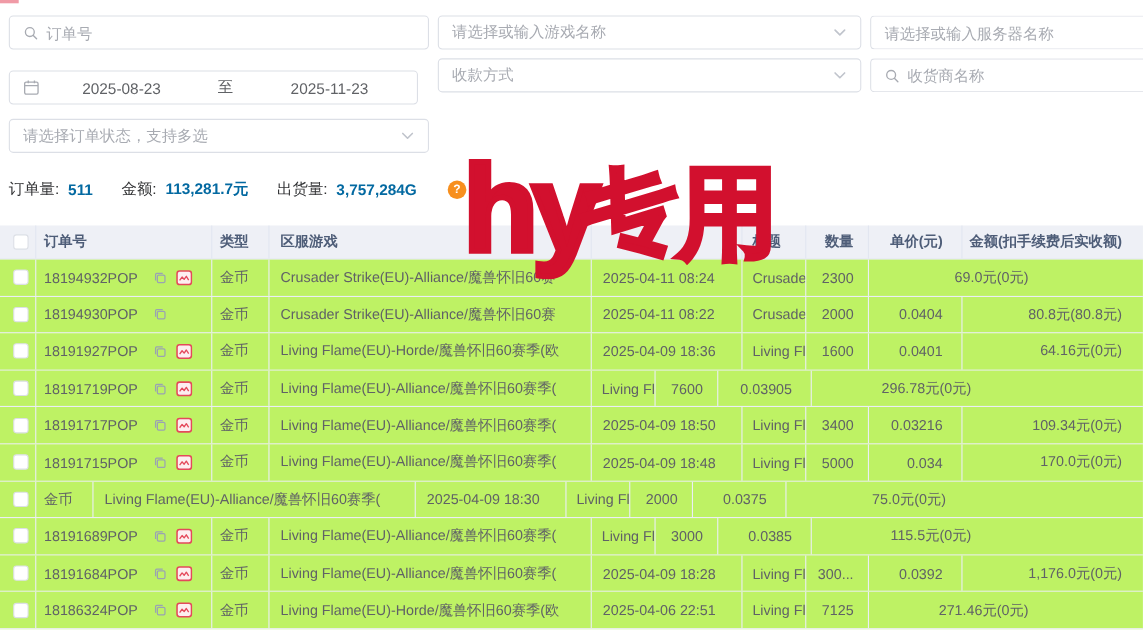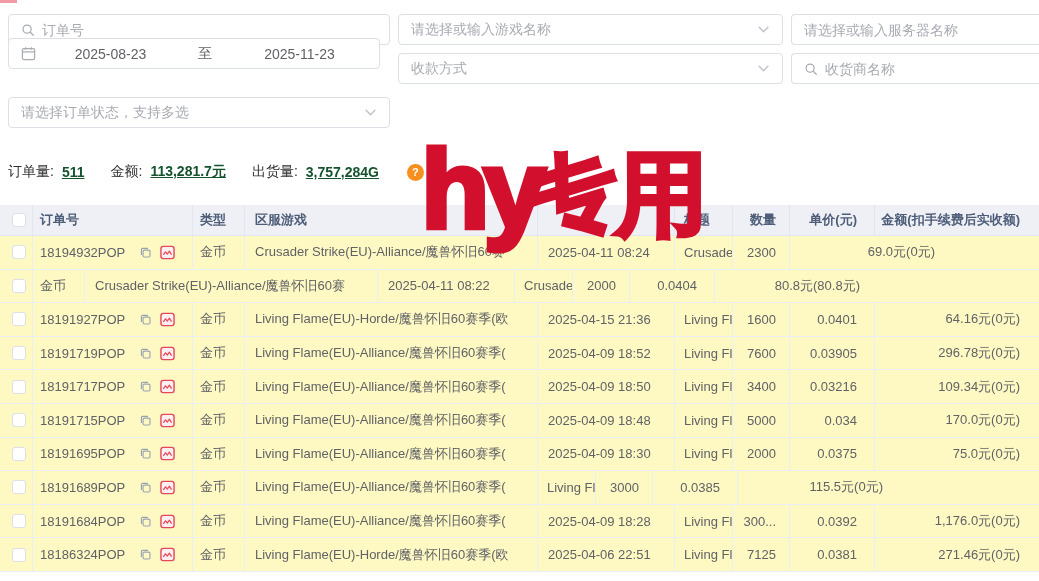--- a/index.html
+++ b/index.html
@@ -17,40 +17,40 @@
   .ctrl input {
     border:none; outline:none; flex:1; font-size:14px; color:#606266;
     font-family:inherit; background:transparent; min-width:0;
   }
   .ctrl input::placeholder { color:#a8abb2; }
   .chev { margin-left:auto; display:flex; align-items:center; }
   .ph { color:#a8abb2;text-align:right; }
   #f-order    { left:8px;   top:14px; width:382px; }
   #f-game     { left:398px; top:14px; width:385px; }
   #f-server   { left:791px; top:14px; width:260px; border-right:none; border-radius:4px 0 0 4px;}
-  #f-date     { left:8px;   top:38px; width:372px; color:#606266; }
+  #f-date     { left:8px;   top:64px; width:372px; color:#606266; }
   #f-pay      { left:398px; top:53px; width:385px; }
   #f-merchant { left:791px; top:53px; width:260px; border-right:none; border-radius:4px 0 0 4px;}
-  #f-status   { left:8px;   top:97px; width:382px; }
+  #f-status   { left:8px;   top:108px; width:382px; }
   .date-part { flex:1; text-align:center; font-size:14px; color:#606266; }
   .date-sep  { width:40px; text-align:center; color:#606266; }
   
   .stats { position:absolute; left:8px; top:163px; display:flex; align-items:center;
            font-size:14px; color:#303133; }
   .stat  { display:flex; align-items:center; margin-right:26px; }
   .stat-label { margin-right:8px; }
-  .stat-value { color:#14532d; font-weight:700;text-decoration:underline; }
+  .stat-value { color:#0369a1; font-weight:700; }
   .help-icon {
     width:17px; height:17px; border-radius:50%; background:#f78f1e; color:#fff;
     font-size:11px; font-weight:700; display:flex; align-items:center; justify-content:center;
     cursor:pointer; margin-left:2px;
   }
   
   .table { position:absolute; left:0; top:205px; width:1039px; font-size:13px; }
-  .tr { display:flex; align-items:center; height:33.6px; border-bottom:1px solid #ebeef5; background:#fef9c3; }
+  .tr { display:flex; align-items:center; height:33.6px; border-bottom:1px solid #ebeef5; background:#bef264; }
   .thead { height:31px; background:#eef0f6; color:#4e5d78; font-weight:700; border-bottom:1px solid #e2e6f0; }
   .td, .th { height:100%; display:flex; align-items:center; border-right:1px solid #ebeef5;
              overflow:hidden; white-space:nowrap; }
   .td:last-child, .th:last-child { border-right:none; }
   .thead .th { border-right-color:#e2e6f0; }
   .col-check  { width:33px;  padding-left:12px; }
   .col-order  { width:160px; padding-left:7px;  }
   .col-type   { width:52px;  padding-left:7px;font-family:Liberation Mono, monospace;  }
   .col-game   { width:293px; padding-left:10px; }
   .col-time   { width:137px; padding-left:10px; }
@@ -197,20 +197,29 @@
         <div class="td col-game">Crusader Strike(EU)-Alliance/魔兽怀旧60赛</div>
         <div class="td col-time">2025-04-11 08:24</div>
         <div class="td col-title">Crusader Str</div>
         <div class="td col-qty">2300</div>
         <div class="td col-amount">69.0元(0元)</div>
       </div>
       <div class="tr">
         <div class="td col-check">
           <span class="cb"></span>
         </div>
+        <div class="td col-order">
+          <span>18194930POP</span>
+          <span class="icon-btn copy-btn">
+            <svg viewBox="0 0 16 16" width="13" height="13">
+              <rect x="5" y="5" width="8.5" height="8.5" rx="1.5" fill="none" stroke="#9aa3b2" stroke-width="1.4"></rect>
+              <path d="M11 3H4.3A1.3 1.3 0 0 0 3 4.3V11" fill="none" stroke="#9aa3b2" stroke-width="1.4"></path>
+            </svg>
+          </span>
+        </div>
         <div class="td col-type">金币</div>
         <div class="td col-game">Crusader Strike(EU)-Alliance/魔兽怀旧60赛</div>
         <div class="td col-time">2025-04-11 08:22</div>
         <div class="td col-title">Crusader Str</div>
         <div class="td col-qty">2000</div>
         <div class="td col-price">0.0404</div>
         <div class="td col-amount">80.8元(80.8元)</div>
       </div>
       <div class="tr">
         <div class="td col-check">
@@ -226,21 +235,21 @@
           </span>
           <span class="icon-btn img-btn">
             <svg viewBox="0 0 16 16" width="15" height="15">
               <rect x="1" y="1.5" width="14" height="13" rx="2.5" fill="#fdeef0" stroke="#e4495b" stroke-width="1.5"></rect>
               <path d="M3.5 10.5l2.4-3.2 2 2.3 2.1-3 2.3 3.6" fill="none" stroke="#e4495b" stroke-width="1.3" stroke-linejoin="round"></path>
             </svg>
           </span>
         </div>
         <div class="td col-type">金币</div>
         <div class="td col-game">Living Flame(EU)-Horde/魔兽怀旧60赛季(欧</div>
-        <div class="td col-time">2025-04-15 21:36</div>
+        <div class="td col-time">2025-04-09 18:36</div>
         <div class="td col-title">Living Flame</div>
         <div class="td col-qty">1600</div>
         <div class="td col-price">0.0401</div>
         <div class="td col-amount">64.16元(0元)</div>
       </div>
       <div class="tr">
         <div class="td col-check">
           <span class="cb"></span>
         </div>
         <div class="td col-order">
@@ -253,21 +262,20 @@
           </span>
           <span class="icon-btn img-btn">
             <svg viewBox="0 0 16 16" width="15" height="15">
               <rect x="1" y="1.5" width="14" height="13" rx="2.5" fill="#fdeef0" stroke="#e4495b" stroke-width="1.5"></rect>
               <path d="M3.5 10.5l2.4-3.2 2 2.3 2.1-3 2.3 3.6" fill="none" stroke="#e4495b" stroke-width="1.3" stroke-linejoin="round"></path>
             </svg>
           </span>
         </div>
         <div class="td col-type">金币</div>
         <div class="td col-game">Living Flame(EU)-Alliance/魔兽怀旧60赛季(</div>
-        <div class="td col-time">2025-04-09 18:52</div>
         <div class="td col-title">Living Flame</div>
         <div class="td col-qty">7600</div>
         <div class="td col-price">0.03905</div>
         <div class="td col-amount">296.78元(0元)</div>
       </div>
       <div class="tr">
         <div class="td col-check">
           <span class="cb"></span>
         </div>
         <div class="td col-order">
@@ -317,35 +325,20 @@
         <div class="td col-time">2025-04-09 18:48</div>
         <div class="td col-title">Living Flame</div>
         <div class="td col-qty">5000</div>
         <div class="td col-price">0.034</div>
         <div class="td col-amount">170.0元(0元)</div>
       </div>
       <div class="tr">
         <div class="td col-check">
           <span class="cb"></span>
         </div>
-        <div class="td col-order">
-          <span>18191695POP</span>
-          <span class="icon-btn copy-btn">
-            <svg viewBox="0 0 16 16" width="13" height="13">
-              <rect x="5" y="5" width="8.5" height="8.5" rx="1.5" fill="none" stroke="#9aa3b2" stroke-width="1.4"></rect>
-              <path d="M11 3H4.3A1.3 1.3 0 0 0 3 4.3V11" fill="none" stroke="#9aa3b2" stroke-width="1.4"></path>
-            </svg>
-          </span>
-          <span class="icon-btn img-btn">
-            <svg viewBox="0 0 16 16" width="15" height="15">
-              <rect x="1" y="1.5" width="14" height="13" rx="2.5" fill="#fdeef0" stroke="#e4495b" stroke-width="1.5"></rect>
-              <path d="M3.5 10.5l2.4-3.2 2 2.3 2.1-3 2.3 3.6" fill="none" stroke="#e4495b" stroke-width="1.3" stroke-linejoin="round"></path>
-            </svg>
-          </span>
-        </div>
         <div class="td col-type">金币</div>
         <div class="td col-game">Living Flame(EU)-Alliance/魔兽怀旧60赛季(</div>
         <div class="td col-time">2025-04-09 18:30</div>
         <div class="td col-title">Living Flame</div>
         <div class="td col-qty">2000</div>
         <div class="td col-price">0.0375</div>
         <div class="td col-amount">75.0元(0元)</div>
       </div>
       <div class="tr">
         <div class="td col-check">
@@ -417,21 +410,20 @@
               <rect x="1" y="1.5" width="14" height="13" rx="2.5" fill="#fdeef0" stroke="#e4495b" stroke-width="1.5"></rect>
               <path d="M3.5 10.5l2.4-3.2 2 2.3 2.1-3 2.3 3.6" fill="none" stroke="#e4495b" stroke-width="1.3" stroke-linejoin="round"></path>
             </svg>
           </span>
         </div>
         <div class="td col-type">金币</div>
         <div class="td col-game">Living Flame(EU)-Horde/魔兽怀旧60赛季(欧</div>
         <div class="td col-time">2025-04-06 22:51</div>
         <div class="td col-title">Living Flame</div>
         <div class="td col-qty">7125</div>
-        <div class="td col-price">0.0381</div>
         <div class="td col-amount">271.46元(0元)</div>
       </div>
     </div>
 </div>
 
 <div class="watermark">
   <span class="wm-latin">hy</span>
   <span class="wm-zhuan">专</span>
   <span class="wm-yong">用</span>
 </div>

